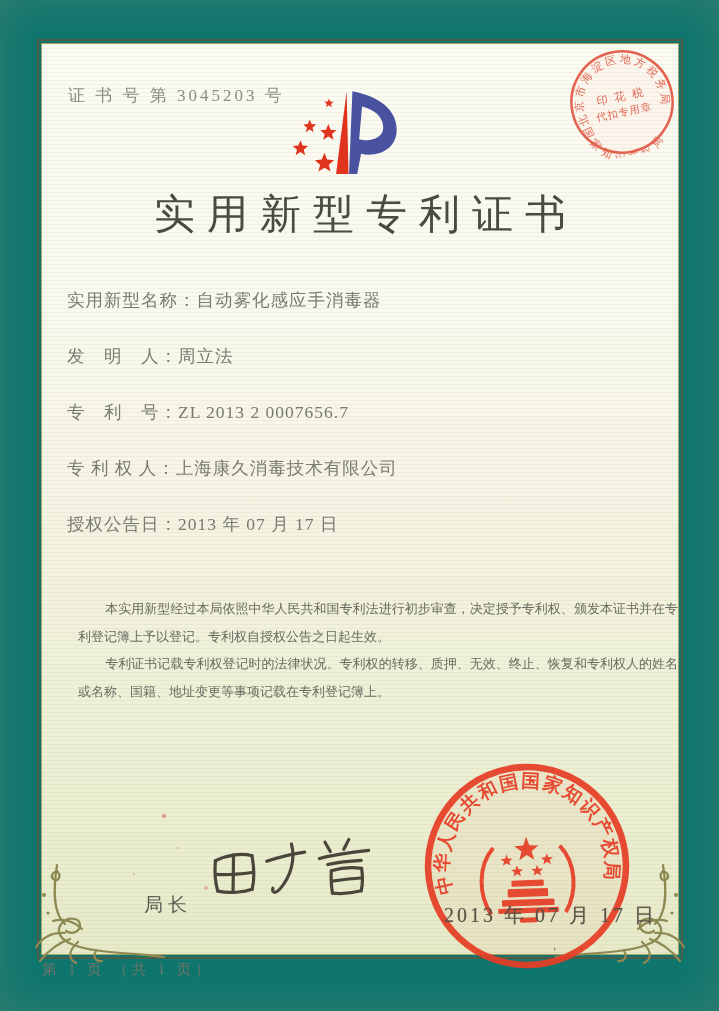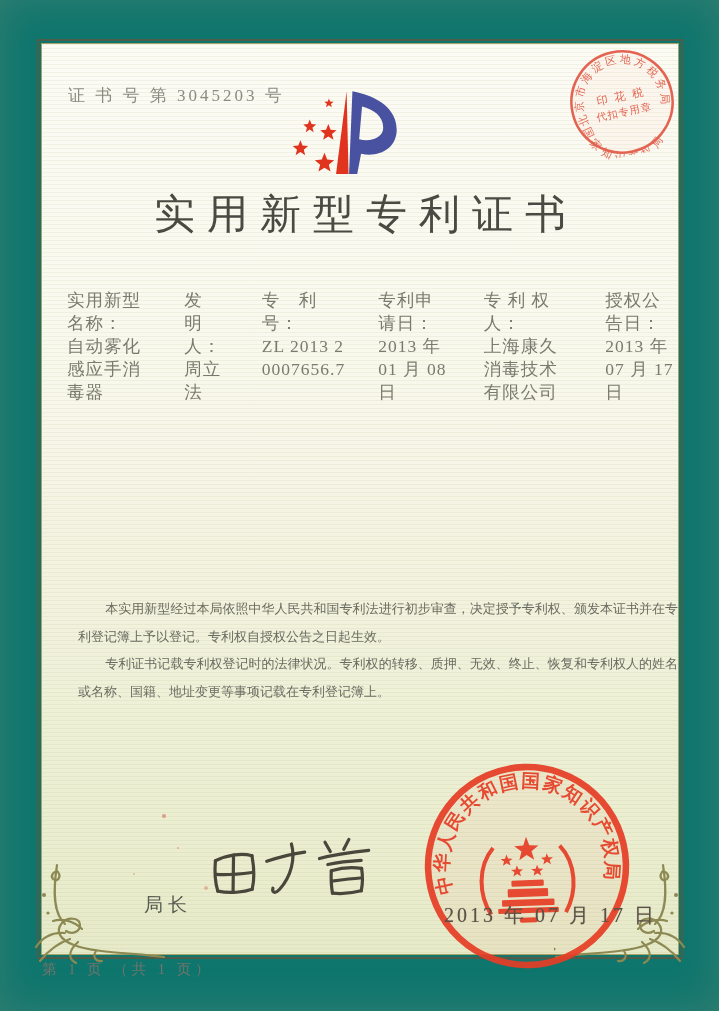--- a/index.html
+++ b/index.html
@@ -11,21 +11,21 @@
          border:2px solid #4f5c48;}
   .frame2{position:absolute;inset:2px;border:1px solid #a8a266;}
   .inner{position:absolute;inset:0;
      background:
        repeating-linear-gradient(180deg, rgba(150,165,95,.10) 0px, rgba(150,165,95,.10) 1px, rgba(0,0,0,0) 1px, rgba(0,0,0,0) 4px),
        linear-gradient(180deg,#fcfbf4 0%,#faf9ef 30%,#f4f3e2 55%,#ecefd3 80%,#e7eac9 100%);}
   
   .certno{position:absolute;left:26px;top:40px;font-size:17px;letter-spacing:3px;color:#8b8c81;}
   .title{position:absolute;left:0;top:143px;width:100%;text-align:center;
          font-size:41px;color:#4a4a42;letter-spacing:12px;text-indent:12px;font-weight:500;}
-  .fields{position:absolute;left:25px;top:245px;display:flex;flex-direction:row;gap:33px;
+  .fields{position:absolute;left:25px;top:245px;display:flex;flex-direction:column;gap:33px;
           font-size:17.5px;color:#797b6f;letter-spacing:1px;line-height:23px;}
   .frow .flabel{display:inline-block;}
   .bodytxt{position:absolute;left:36px;top:551px;width:600px;font-size:13px;line-height:27.6px;
            color:#696b60;text-align:justify;}
   .bodytxt p{margin:0;text-indent:2.1em;}
   .sig-title{position:absolute;left:102px;top:828px;font-size:19px;letter-spacing:5px;color:#565b50;z-index:2;margin-top:20px;}
   .sig-svg{position:absolute;left:166px;top:792px;width:168px;height:68px;z-index:2;transform:rotate(-3deg);}
   .footer{position:absolute;left:0;top:897px;width:100%;text-align:left;font-size:14.5px;
           letter-spacing:4px;color:#72746a;margin-top:19px;}
   .visually-hidden{position:absolute;width:1px;height:1px;overflow:hidden;clip:rect(0 0 0 0);white-space:nowrap;}
@@ -90,21 +90,20 @@
             <text x="55" y="69" text-anchor="middle" font-size="10.5" fill="#e0503c" letter-spacing="1">代扣专用章</text>
           </svg>
         </div>
 
         <div class="title">实用新型专利证书</div>
 
         <div class="fields">
           <div class="frow"><span class="flabel">实用新型名称：</span><span>自动雾化感应手消毒器</span></div>
           <div class="frow"><span class="flabel">发　明　人：</span><span>周立法</span></div>
           <div class="frow"><span class="flabel">专　利　号：</span><span>ZL 2013 2 0007656.7</span></div>
-          <div class="frow"><span class="flabel">专利申请日：</span><span>2013 年 01 月 08 日</span></div>
           <div class="frow"><span class="flabel">专 利 权 人：</span><span>上海康久消毒技术有限公司</span></div>
           <div class="frow"><span class="flabel">授权公告日：</span><span>2013 年 07 月 17 日</span></div>
         </div>
 
         <div class="bodytxt">
           <p>本实用新型经过本局依照中华人民共和国专利法进行初步审查，决定授予专利权、颁发本证书并在专利登记簿上予以登记。专利权自授权公告之日起生效。</p>
           <p>专利证书记载专利权登记时的法律状况。专利权的转移、质押、无效、终止、恢复和专利权人的姓名或名称、国籍、地址变更等事项记载在专利登记簿上。</p>
         </div>
 
         <div class="speckles"></div>

